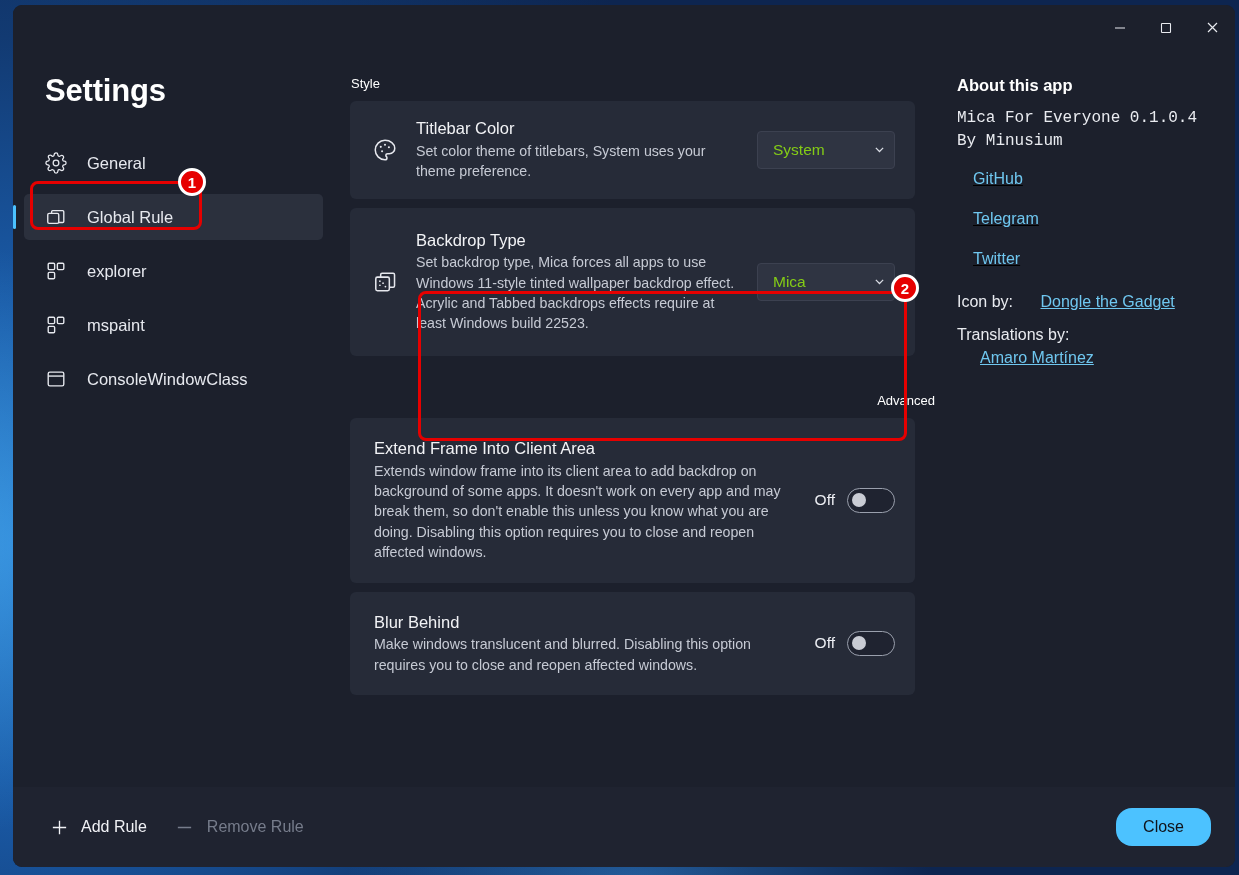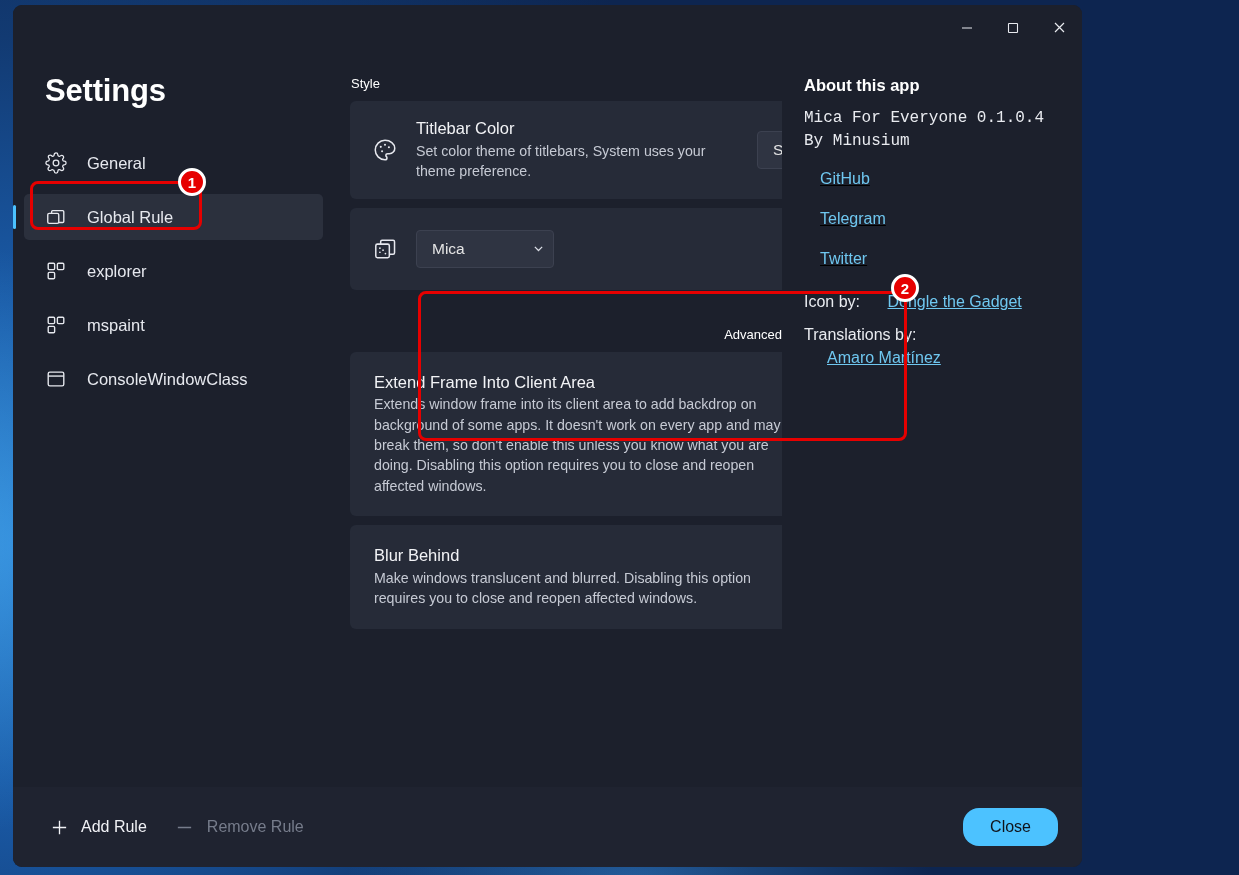--- a/index.html
+++ b/index.html
@@ -25,21 +25,21 @@
     position: absolute; left: 0; bottom: 0; width: 100%; height: 100%;
     background:
       radial-gradient(ellipse 220px 420px at -20px 540px, rgba(90,200,255,.35), rgba(0,0,0,0) 70%),
       radial-gradient(ellipse 420px 160px at 640px 880px, rgba(60,150,230,.45), rgba(0,0,0,0) 70%);
   }
 
   
   #window {
     position: absolute;
     left: 13px; top: 5px;
-    width: 1069px; height: 862px;
+    width: 1222px; height: 862px;
     background: #1c202c;
     border-radius: 9px;
     overflow: hidden;
     display: flex;
     flex-direction: column;
   }
 
   
   #titlebar {
     height: 45px;
@@ -149,21 +149,21 @@
 
   
   .dropdown {
     width: 138px; height: 38px;
     background: #2f3442;
     border: 1px solid #3c4150;
     border-radius: 4px;
     display: flex; align-items: center;
     justify-content: space-between;
     padding: 0 8px 0 15px;
-    color: #e5e5e5;
+    color: #84cc16;
     font-size: 15.5px;
     cursor: default;
   }
   .chev { color: #d9dce4; }
   .chev svg { display: block; }
 
   
   .toggle-label { font-size: 15.5px; color: #eceef3; }
   .toggle {
     width: 48px; height: 25px;
@@ -411,20 +411,25 @@
         <span class="card-icon">
           <svg width="26" height="26" viewBox="0 0 24 24" fill="none" stroke="currentColor" stroke-width="1.4">
             <rect x="3.5" y="7.5" width="12.5" height="12.5" rx="1.5"></rect>
             <path d="M8 7.5V5.3A1.3 1.3 0 019.3 4h10.2A1.3 1.3 0 0120.8 5.3v10.2a1.3 1.3 0 01-1.3 1.3H16"></path>
             <circle cx="7.3" cy="11.2" r=".8" fill="currentColor" stroke="none"></circle>
             <circle cx="10.2" cy="13.1" r=".8" fill="currentColor" stroke="none"></circle>
             <circle cx="7.3" cy="15" r=".8" fill="currentColor" stroke="none"></circle>
             <circle cx="12.4" cy="16.2" r=".8" fill="currentColor" stroke="none"></circle>
           </svg>
         </span>
+        <div class="card-text">
+          <div class="card-title">Backdrop Type</div>
+          <div class="card-desc" style="white-space:pre-line;">Set backdrop type, Mica forces all apps to use Windows 11-style tinted wallpaper backdrop effect.
+Acrylic and Tabbed backdrops effects require at least Windows build 22523.</div>
+        </div>
         <div class="card-ctl">
           <div class="dropdown">
             <span>Mica</span>
             <span class="chev">
               <svg width="13" height="13" viewBox="0 0 16 16" fill="none" stroke="currentColor" stroke-width="1.5">
                   <path d="M3.5 6l4.5 4.5L12.5 6"></path>
                 </svg>
             </span>
           </div>
         </div>

